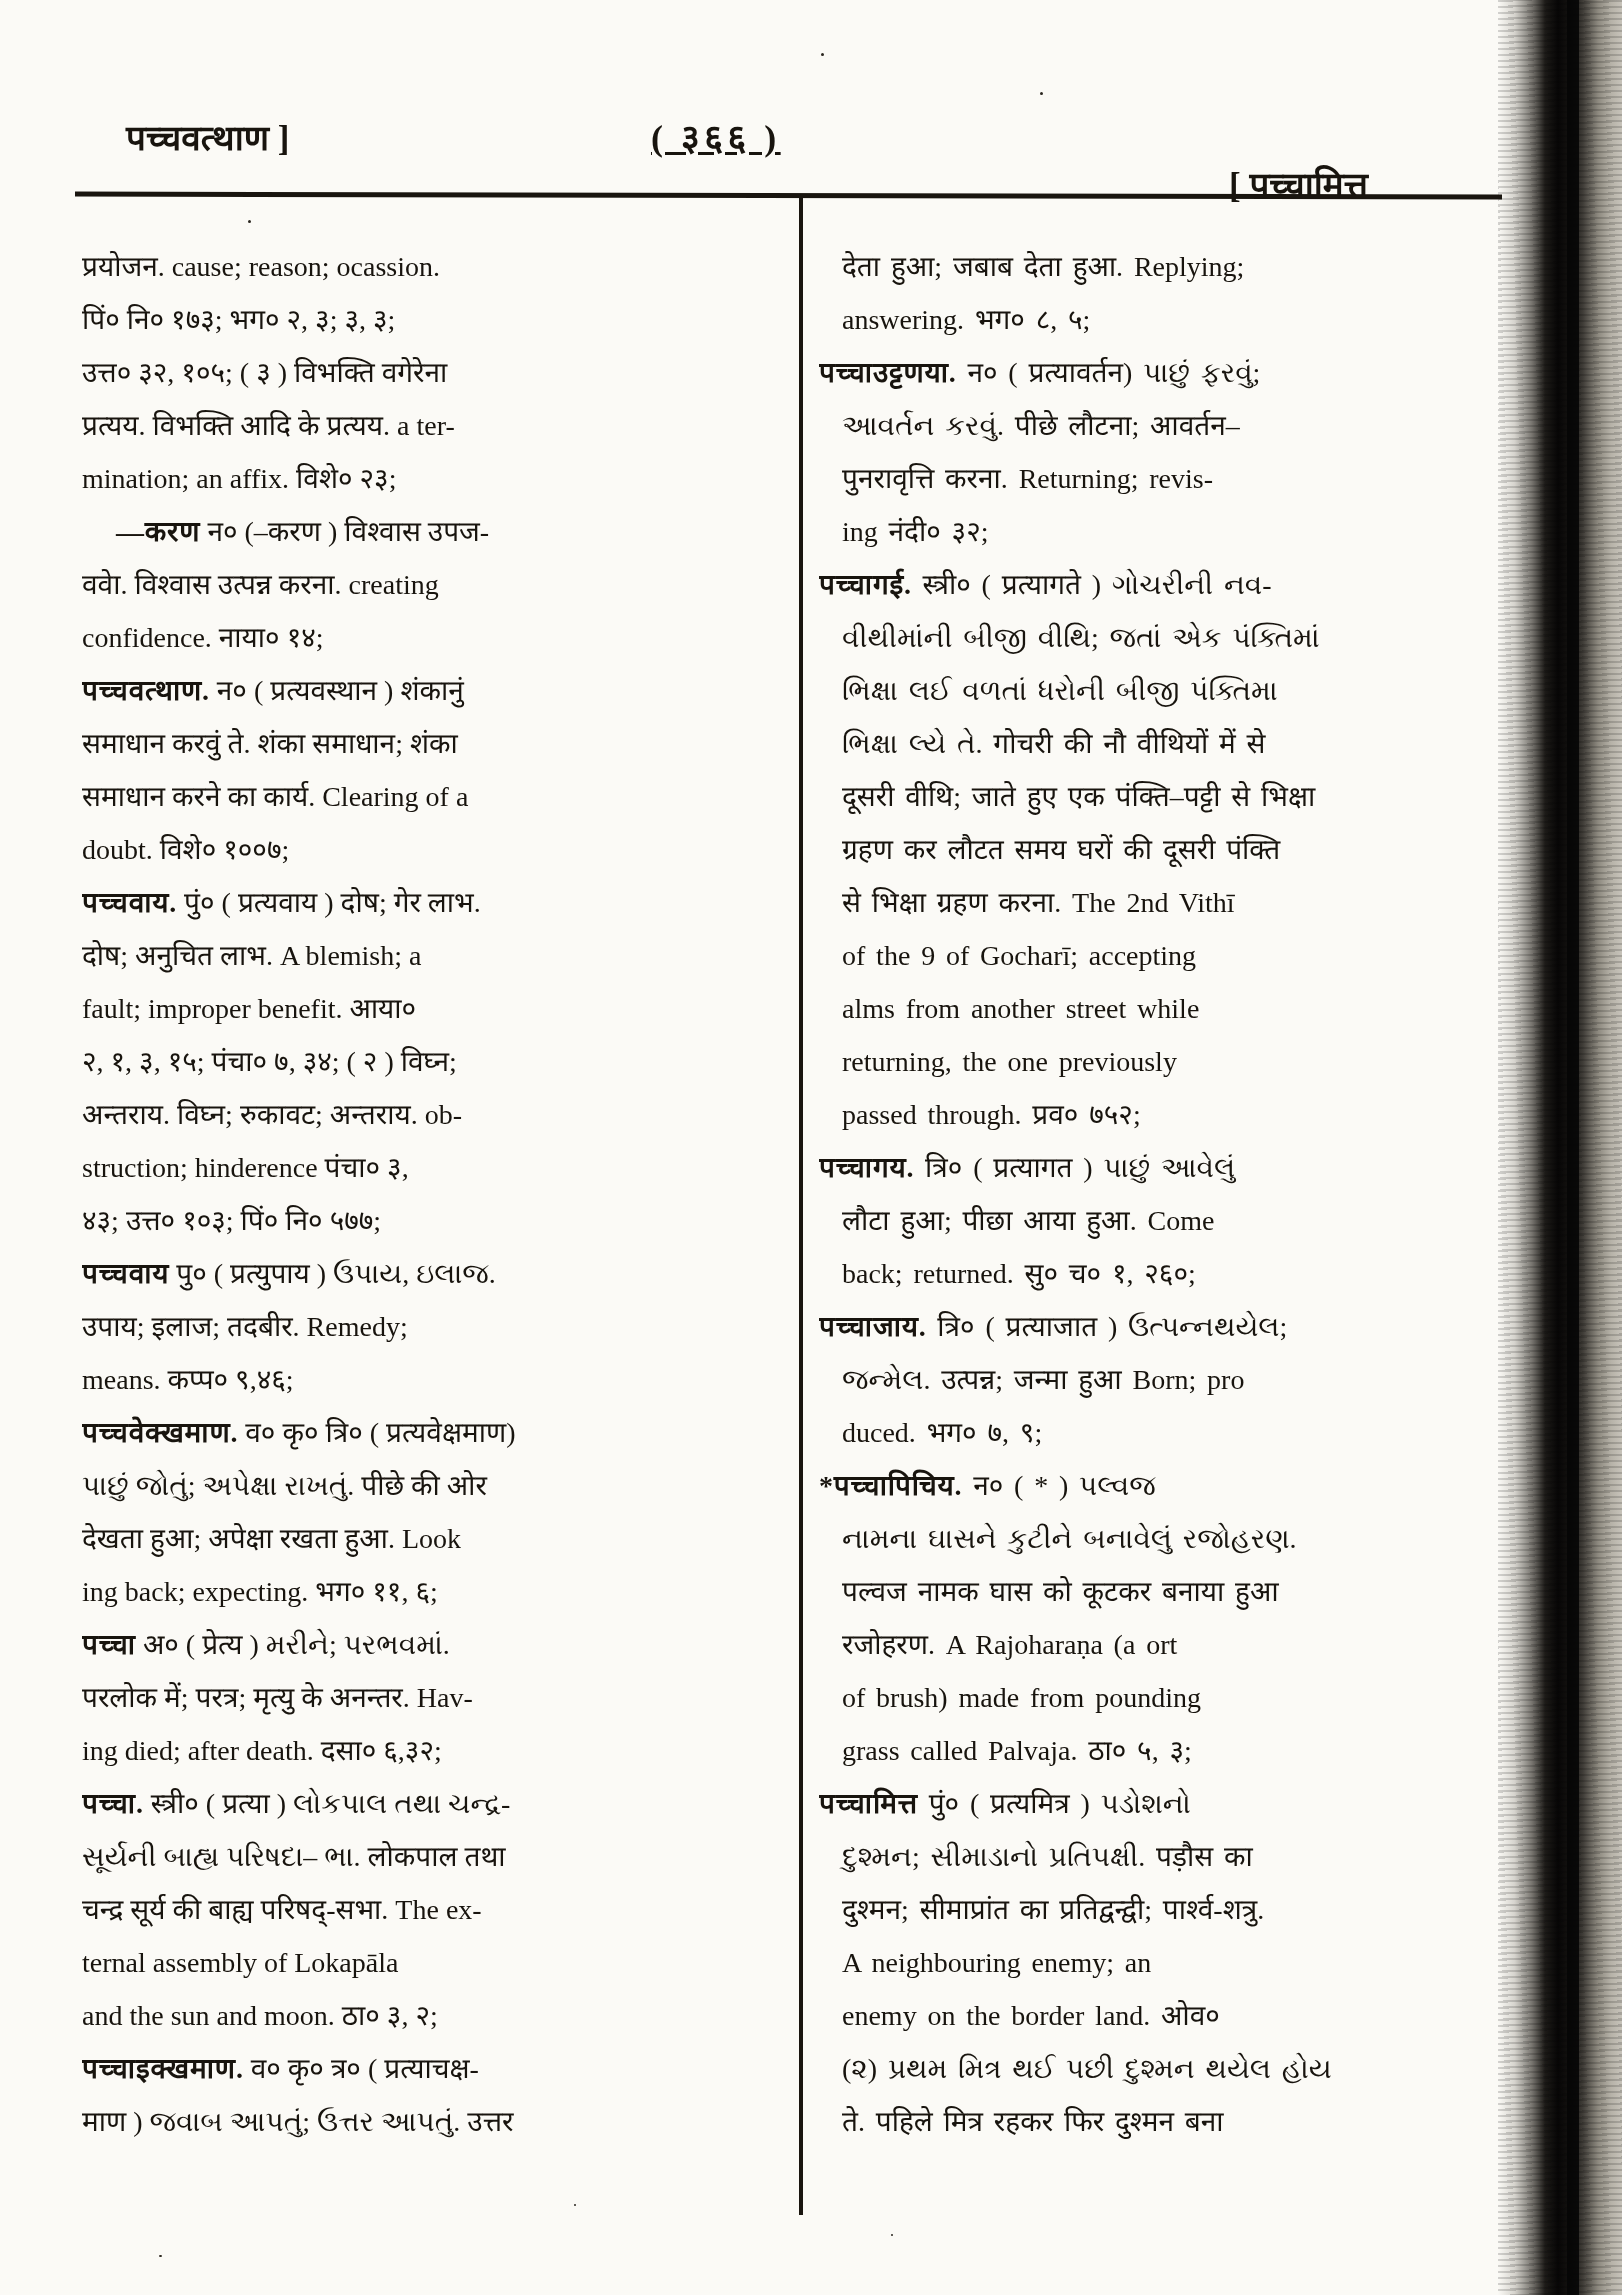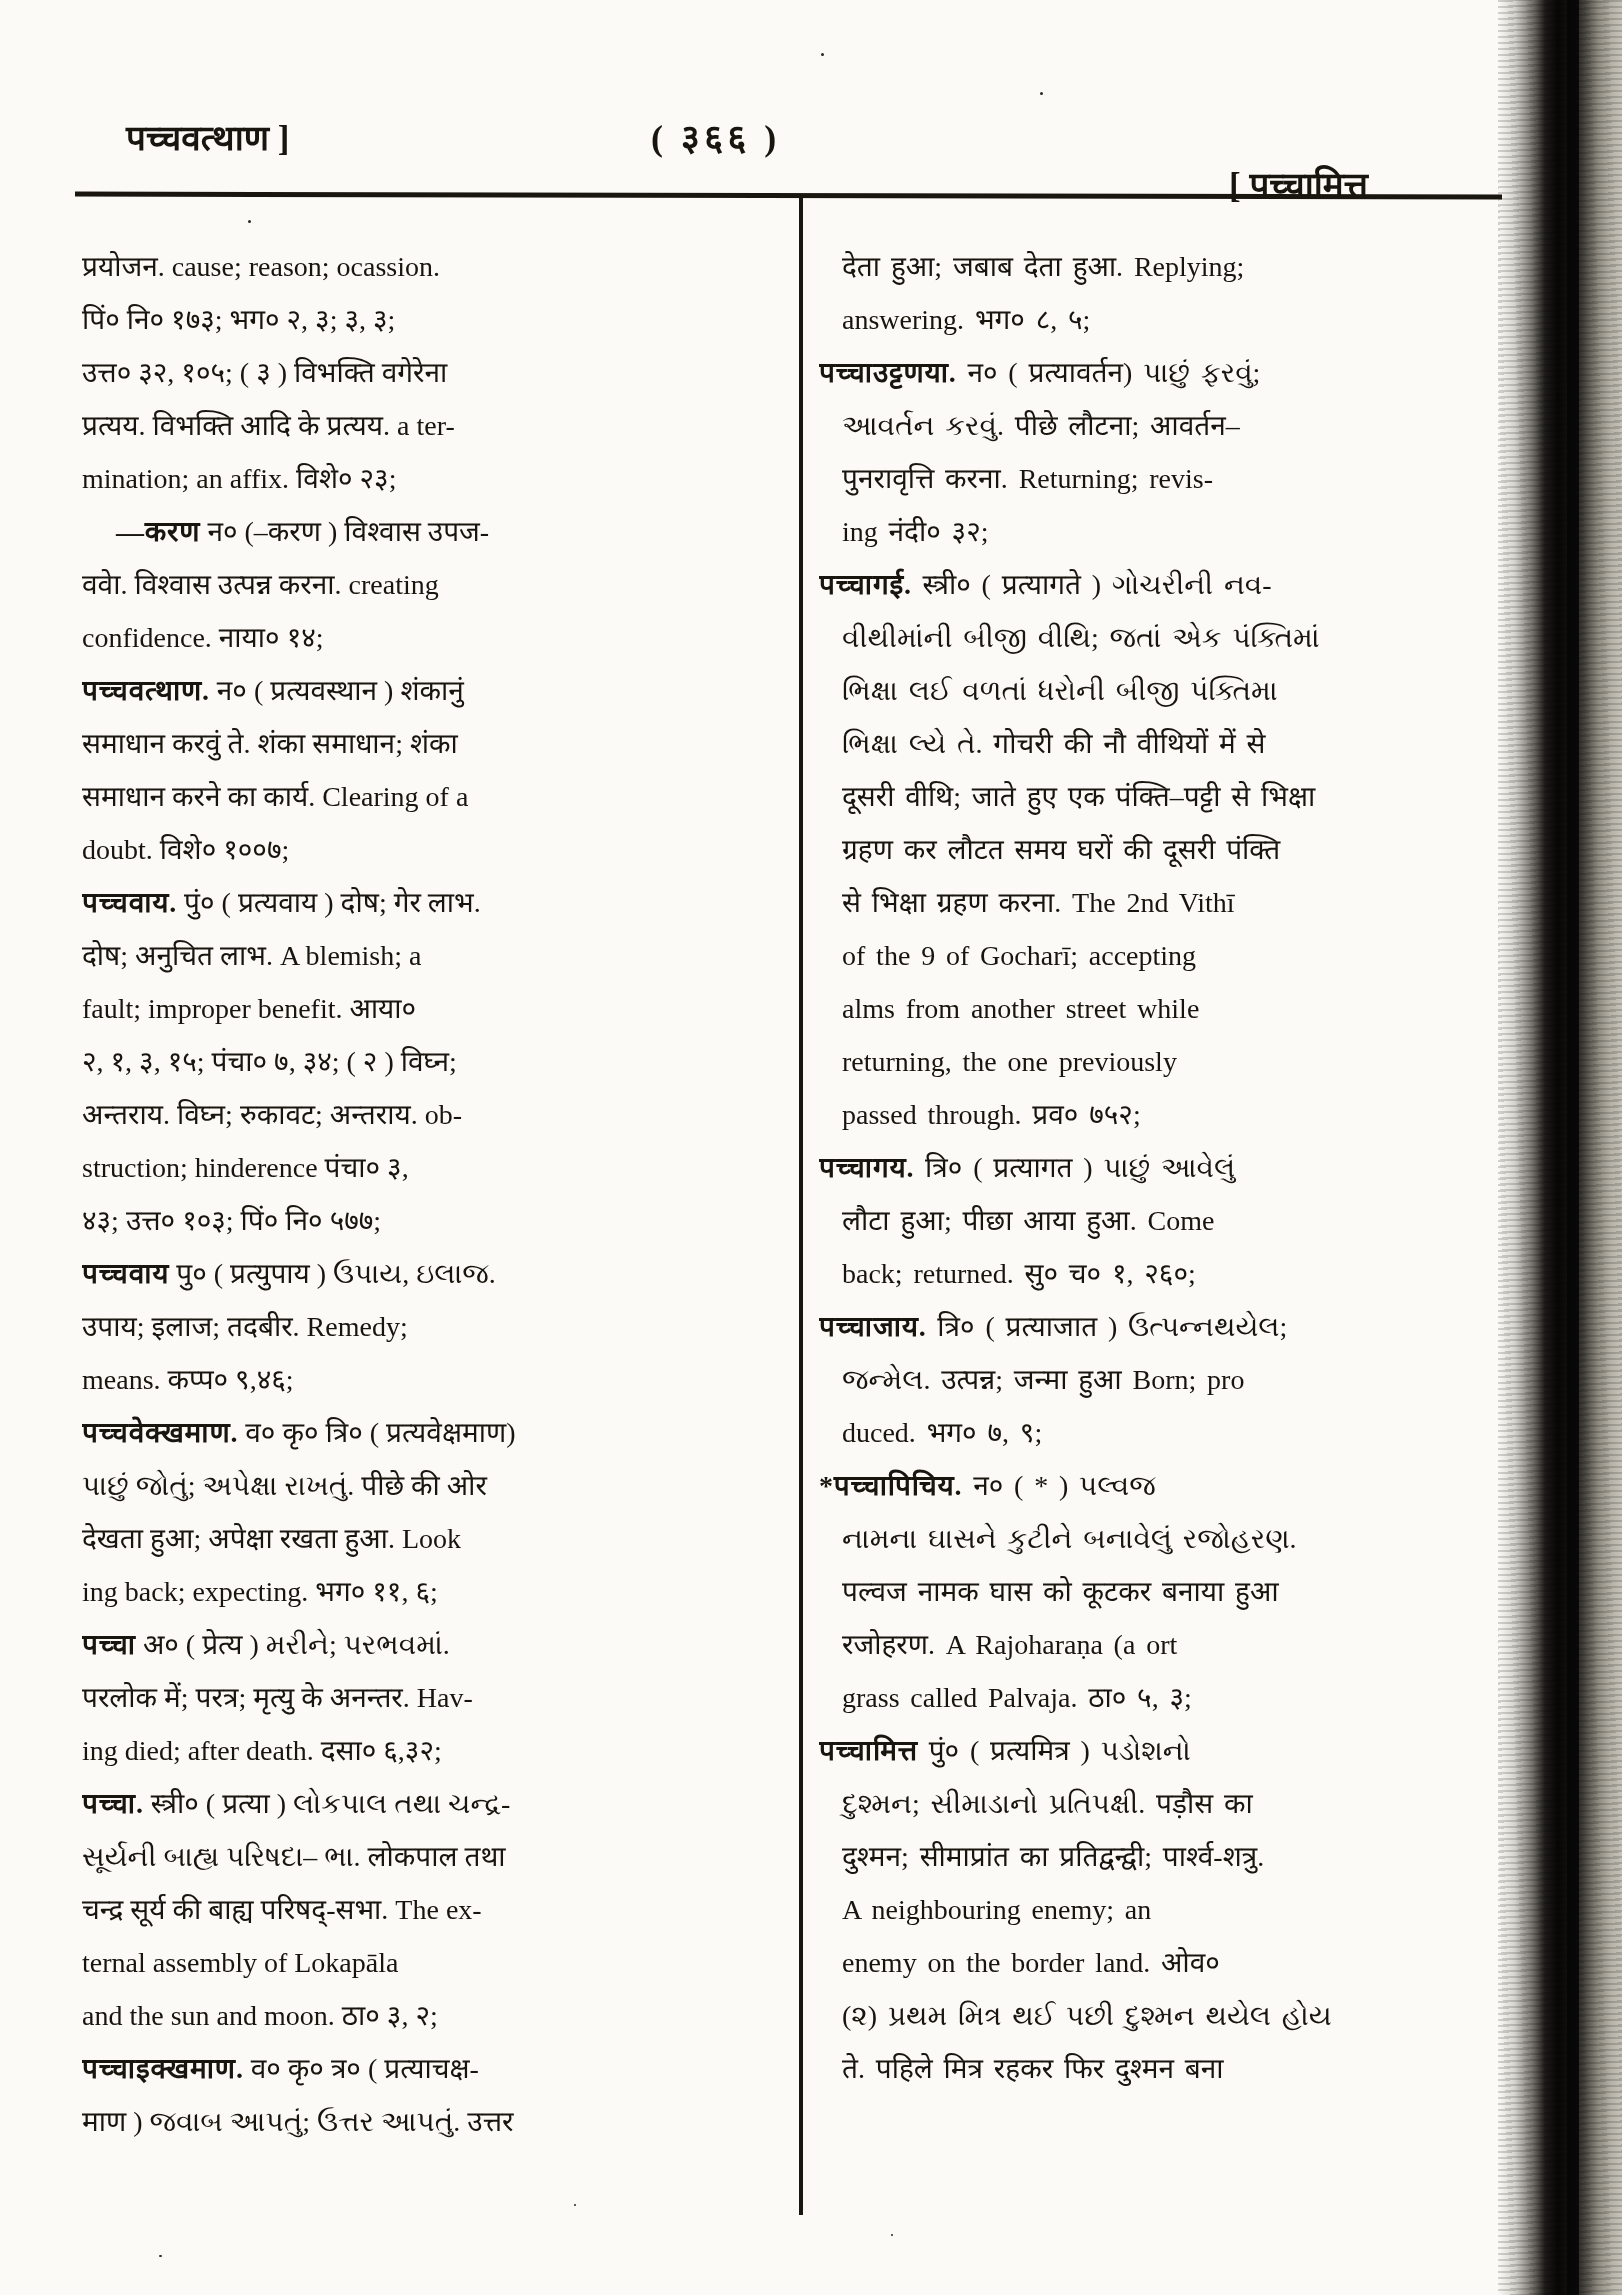--- a/index.html
+++ b/index.html
@@ -30,21 +30,21 @@
         #b6b2a8 113px,
         #c9c5bc 125px);
   }
   .scan-edge-core{
     position:absolute;top:0;right:44px;width:12px;height:2295px;
     background:#050505;opacity:.9;
   }
   
   .hw{position:absolute;font-weight:bold;font-size:35px;white-space:nowrap;}
   .hw-left{left:126px;top:113px;}
-  .page-num{left:651px;top:112px;font-size:36px;letter-spacing:4.5px;font-weight:bold;position:absolute;white-space:nowrap;}
+  .page-num{left:651px;top:112px;font-size:36px;letter-spacing:4.5px;font-weight:bold;position:absolute;white-space:nowrap;text-decoration:underline;}
   .hw-right{left:1229px;top:113px;margin-top:47px;}
   .rule{
     position:absolute;left:75px;top:193px;width:1427px;height:5.3px;
     background:#19150f;transform:rotate(0.12deg);
   }
   .divider{
     position:absolute;left:799px;top:198px;width:3.8px;height:2017px;
     background:#19150f;
   }
   
@@ -143,20 +143,21 @@
       <div class="line ind-0"><b>पच्चागय.</b> त्रि० ( प्रत्यागत ) પાછું આવેલું</div>
       <div class="line ind-1">लौटा हुआ;  पीछा  आया  हुआ.   Come</div>
       <div class="line ind-1">back;  returned.  सु० च० १, २६०;</div>
       <div class="line ind-0"><b>पच्चाजाय.</b> त्रि०  (  प्रत्याजात )  ઉત્પન્નથયેલ;</div>
       <div class="line ind-1">જન્મેલ. उत्पन्न; जन्मा हुआ  Born; pro</div>
       <div class="line ind-1">duced. भग० ७, ९;</div>
       <div class="line ind-0"><b>*पच्चापिचिय.</b>  न० (   *   )  પલ્વજ</div>
       <div class="line ind-1">નામના ઘાસને કુટીને બનાવેલું રજોહરણ.</div>
       <div class="line ind-1">पल्वज  नामक घास को  कूटकर बनाया हुआ</div>
       <div class="line ind-1">रजोहरण.  A Rajoharaṇa (a  ort</div>
+      <div class="line ind-1">of brush) made from pounding</div>
       <div class="line ind-1">grass called  Palvaja. ठा० ५, ३;</div>
       <div class="line ind-0"><b>पच्चामित्त</b>  पुं०  (  प्रत्यमित्र  )  પડોશનો</div>
       <div class="line ind-1">દુશ્મન;  સીમાડાનો  પ્રતિપક્ષી.  पड़ौस  का</div>
       <div class="line ind-1">दुश्मन;  सीमाप्रांत का  प्रतिद्वन्द्वी; पार्श्व-शत्रु.</div>
       <div class="line ind-1">A  neighbouring  enemy;   an</div>
       <div class="line ind-1">enemy on the border land. ओव०</div>
       <div class="line ind-1">(૨) પ્રથમ મિત્ર થઈ પછી દુશ્મન થયેલ હોય</div>
       <div class="line ind-1">ते. पहिले  मित्र     रहकर फिर दुश्मन बना</div>
     </section>
 

